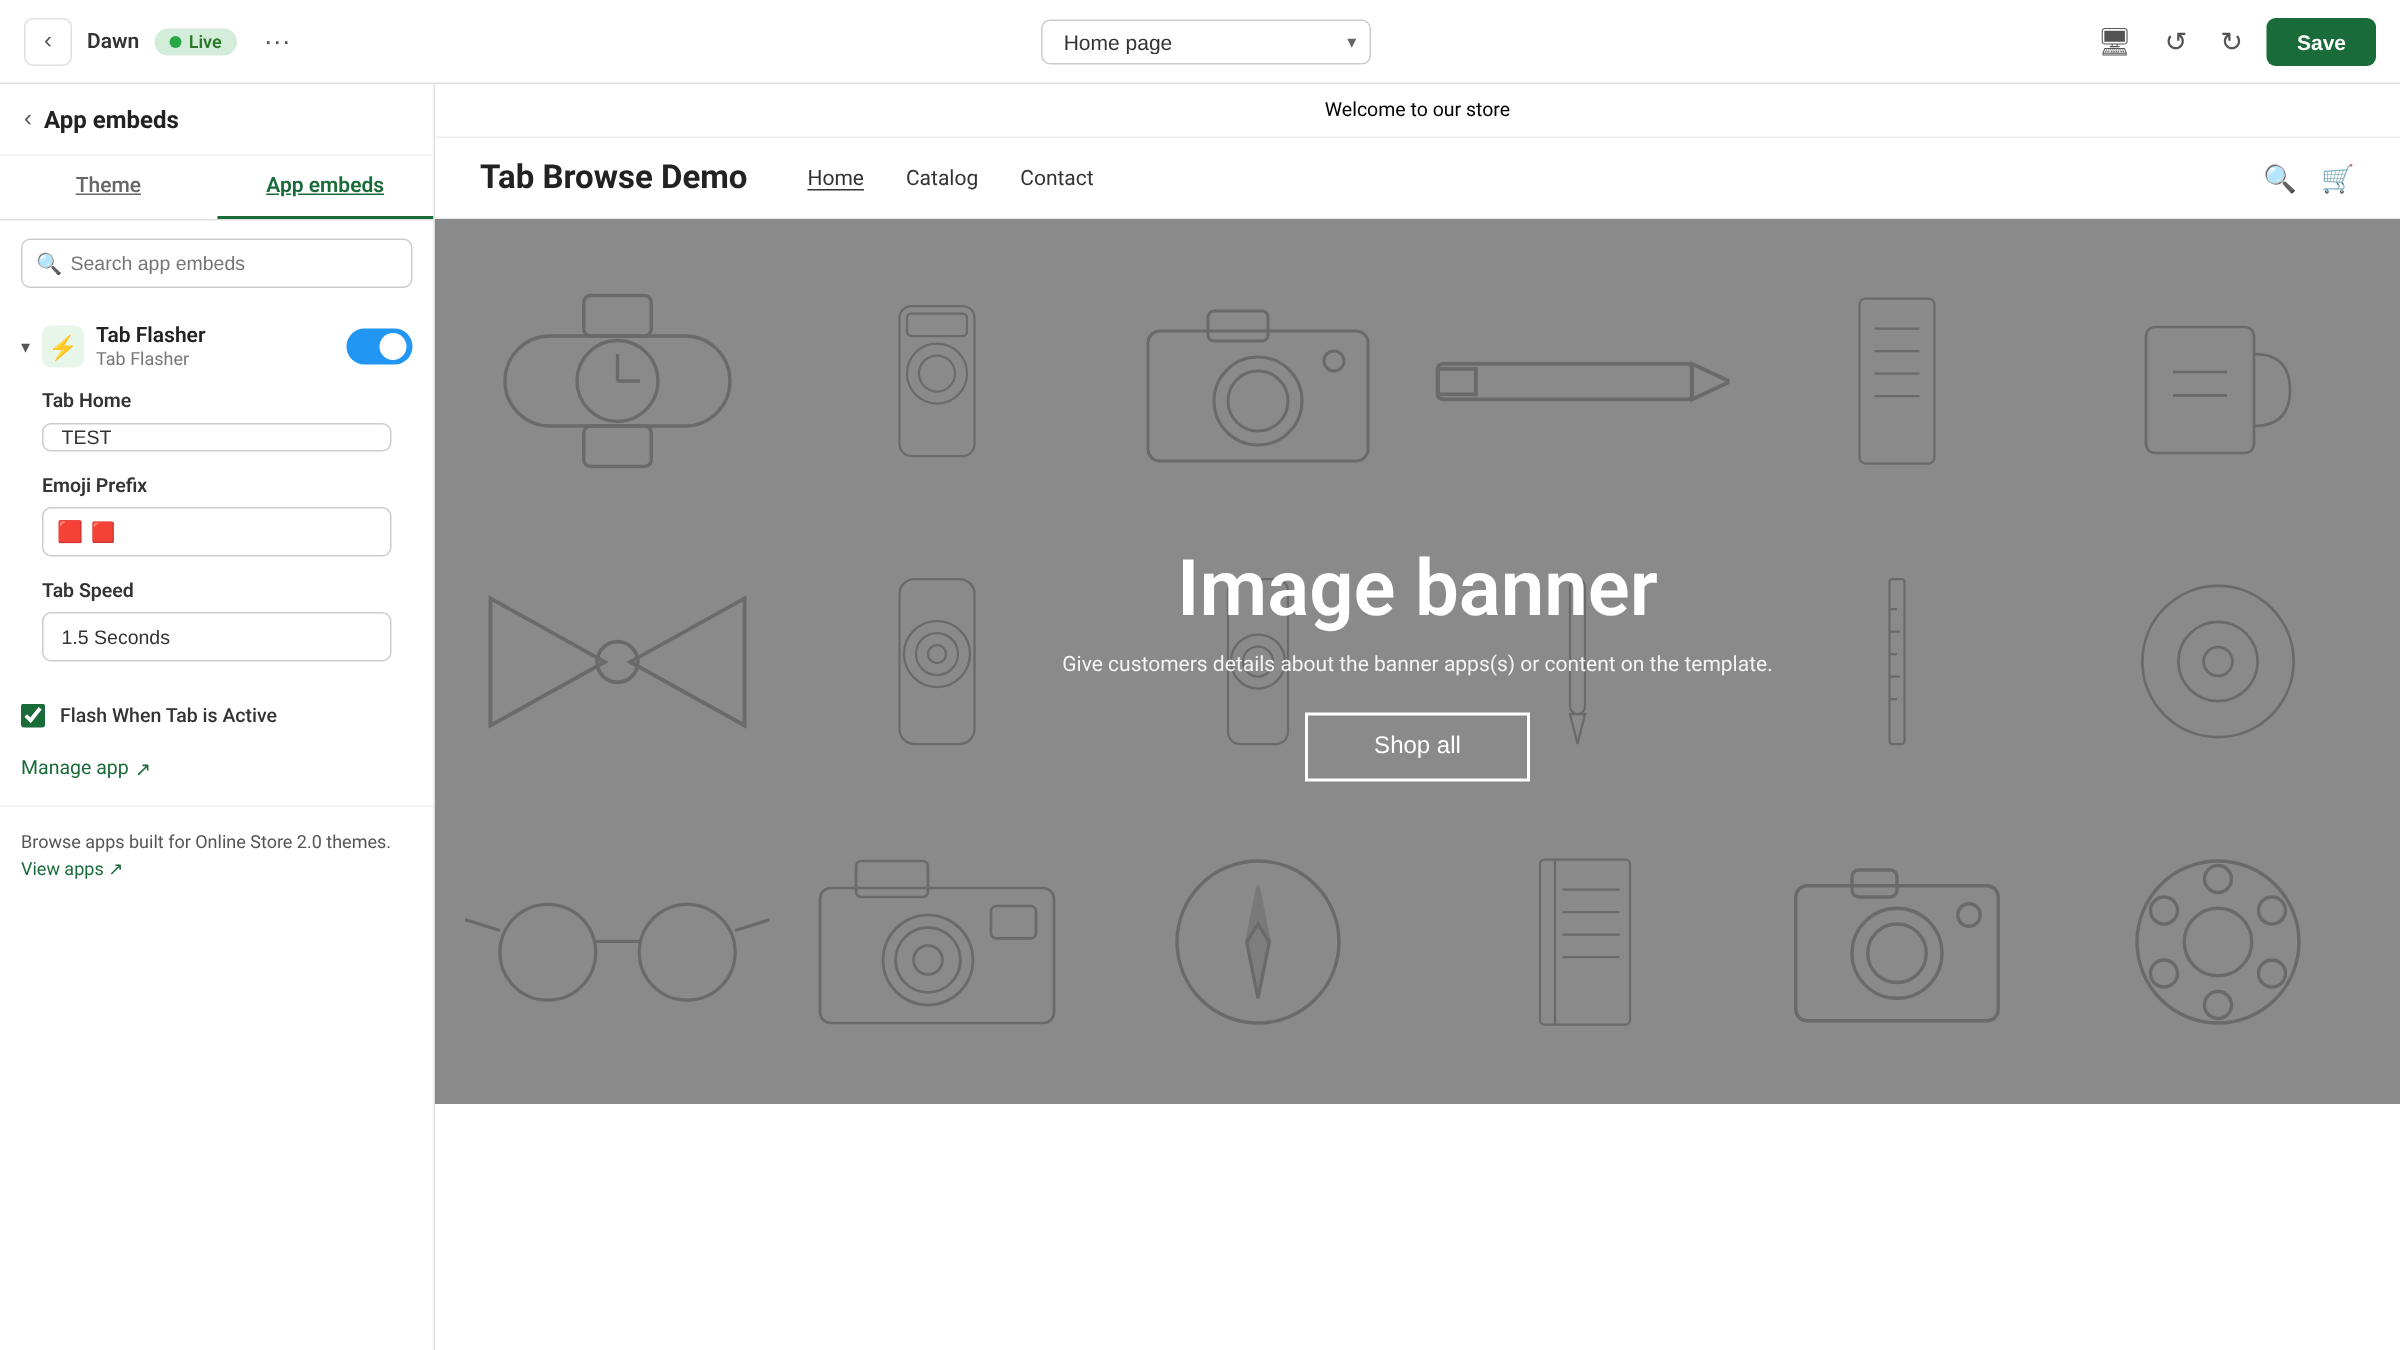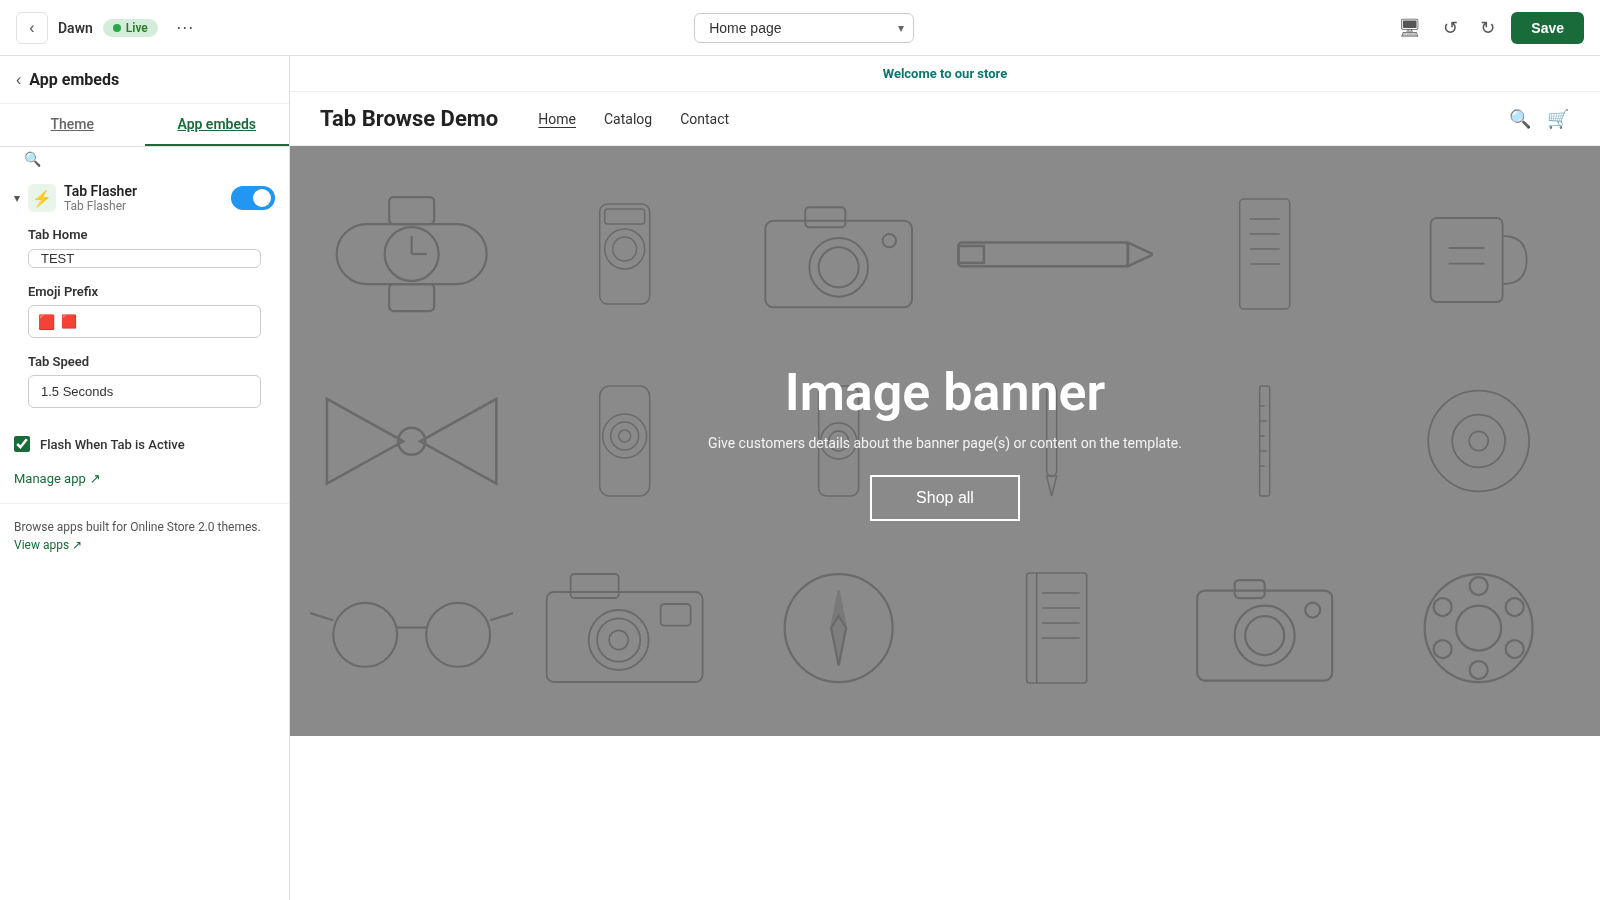--- a/index.html
+++ b/index.html
@@ -77,21 +77,21 @@
     .manage-link a { color: #1a6b3a; font-size: 13px; text-decoration: none; display: inline-flex; align-items: center; gap: 4px; }
 
     .browse-text { padding: 14px 14px 8px; font-size: 12px; color: #555; line-height: 1.5; border-top: 1px solid #f0f0f0; }
     .browse-text a { color: #1a6b3a; text-decoration: none; }
 
     
     .preview { flex: 1; overflow-y: auto; background: #f7f7f7; }
     .preview-inner { background: #fff; min-height: 100%; }
 
     
-    .store-topbar { background: #fff; text-align: center; padding: 10px; font-size: 13px; color: #0f766e; border-bottom: 1px solid #eee; font-weight: 700; }
+    .store-topbar { background: #fff; text-align: center; padding: 10px; font-size: 13px; color: #000000; border-bottom: 1px solid #eee; font-weight: 400; }
 
     
     .store-nav { display: flex; align-items: center; padding: 14px 30px; border-bottom: 1px solid #eee; background: #fff; }
     .store-logo { font-size: 22px; font-weight: 700; color: #222; margin-right: 40px; white-space: nowrap; }
     .store-nav-links { display: flex; gap: 28px; flex: 1; }
     .store-nav-link { font-size: 14px; color: #333; text-decoration: none; }
     .store-nav-link.active { text-decoration: underline; text-underline-offset: 3px; }
     .store-nav-icons { display: flex; gap: 16px; align-items: center; }
     .store-nav-icon { font-size: 18px; color: #333; cursor: pointer; }
 
@@ -148,20 +148,21 @@
       <span class="sidebar-title">App embeds</span>
     </div>
 
     <div class="sidebar-tabs">
       <div class="sidebar-tab">Theme</div>
       <div class="sidebar-tab active">App embeds</div>
     </div>
 
     <div class="search-wrap">
       <span class="search-icon-left">🔍</span>
+      <input class="search-input" type="text" placeholder="Search app embeds" style="">
     </div>
 
     <div class="app-embed-item">
       <div class="app-embed-header">
         <span class="chevron-down">▾</span>
         <div class="app-icon">
           <span class="app-icon-inner">⚡</span>
         </div>
         <div class="app-names">
           <div class="app-name-main">Tab Flasher</div>
@@ -401,21 +402,21 @@
               <circle cx="64" cy="54" r="6"></circle>
               <circle cx="40" cy="68" r="6"></circle>
               <circle cx="16" cy="54" r="6"></circle>
               <circle cx="16" cy="26" r="6"></circle>
             </svg>
           </div>
         </div>
 
         <div class="hero-content">
           <div class="hero-title">Image banner</div>
-          <div class="hero-subtitle">Give customers details about the banner page(s) or content on the template.</div>
+          <div class="hero-subtitle">Give customers details about the banner apps(s) or content on the template.</div>
           <button class="shop-all-btn">Shop all</button>
         </div>
       </div>
 
     </div>
   </div>
 
 </div>
 
 </body></html>

